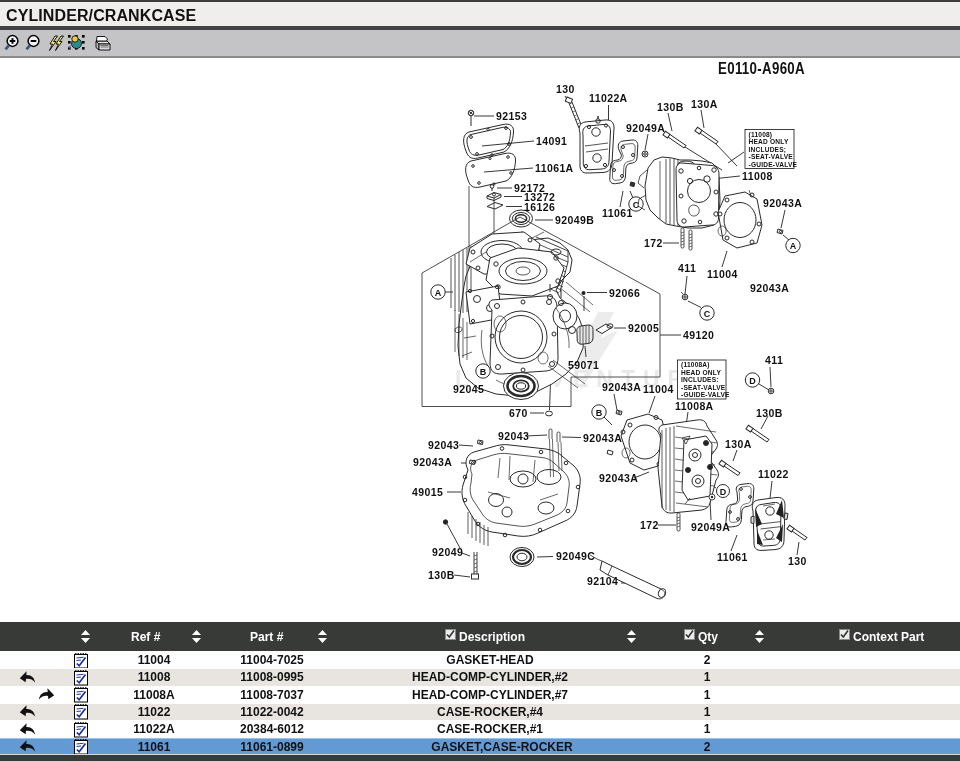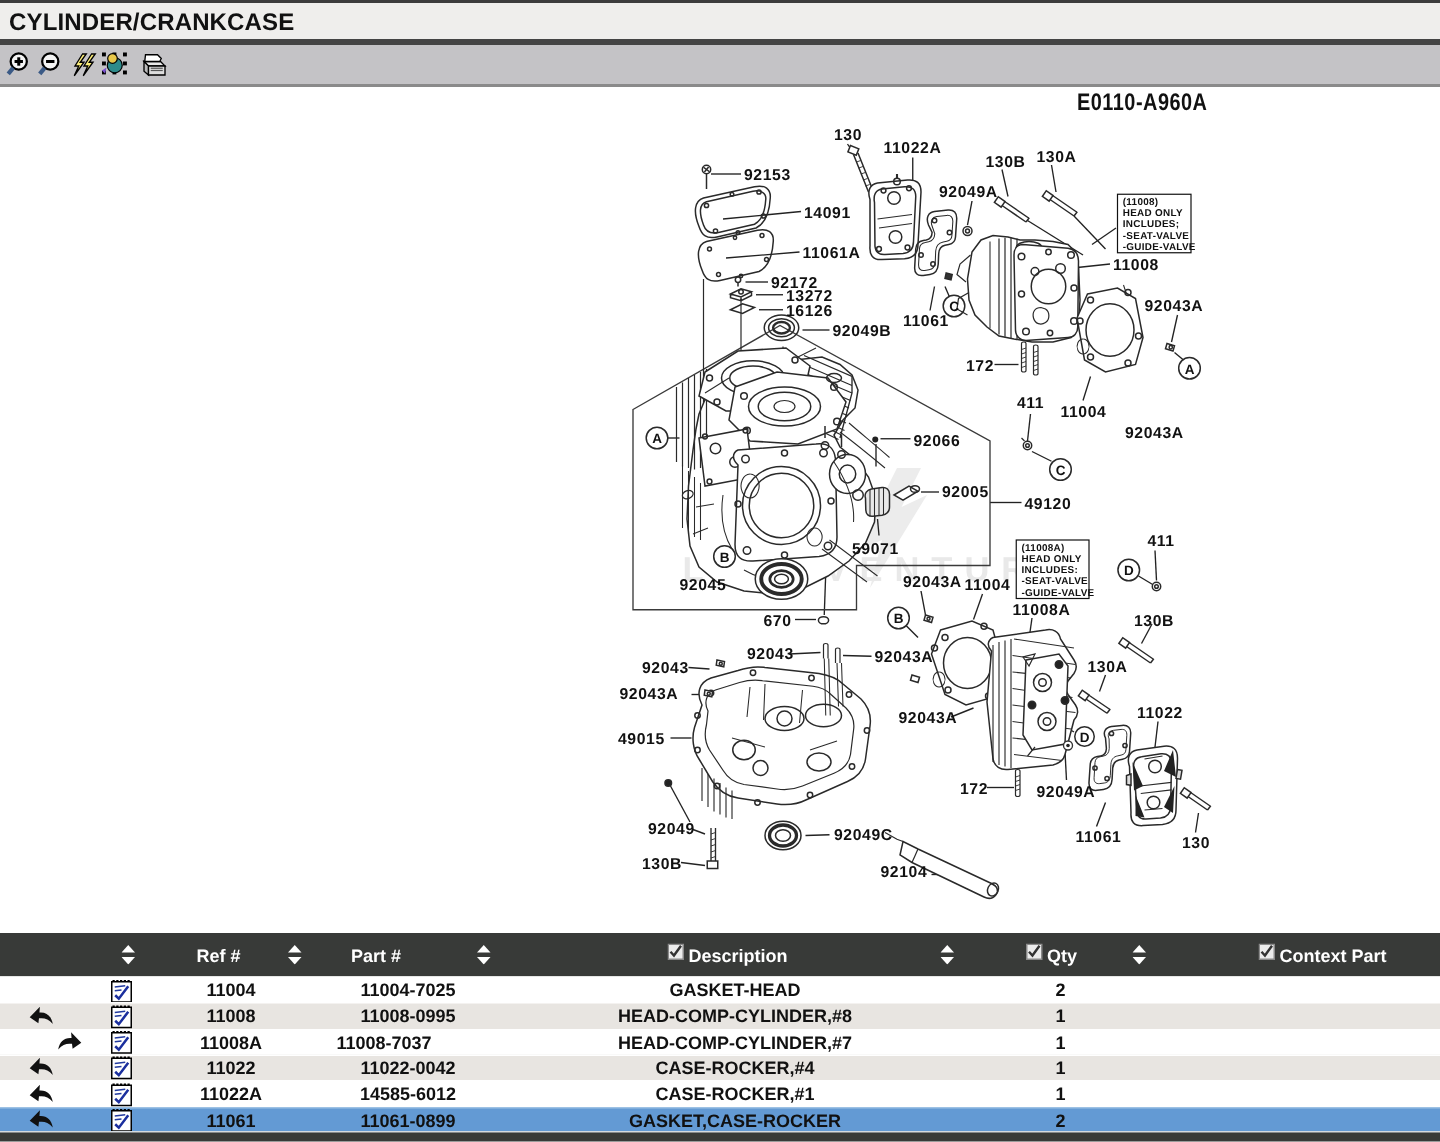--- a/index.html
+++ b/index.html
@@ -637,21 +637,21 @@
   </svg>
   <div id="tbl">
     <div id="hdr">
       <svg class="icon" style="left:81px;top:8px" width="10" height="13">
           <use href="#sortud"></use>
         </svg>
       <div class="hl" style="left:131px">Ref #</div>
       <svg class="icon" style="left:192px;top:8px" width="10" height="13">
           <use href="#sortud"></use>
         </svg>
-      <div class="hl" style="left:234px">Part #</div>
+      <div class="hl" style="left:250px">Part #</div>
       <svg class="icon" style="left:318px;top:8px" width="10" height="13">
           <use href="#sortud"></use>
         </svg>
       <svg class="icon" style="left:445px;top:7px" width="12" height="12">
           <use href="#hcheck"></use>
         </svg>
       <div class="hl" style="left:459px">Description</div>
       <svg class="icon" style="left:627px;top:8px" width="10" height="13">
           <use href="#sortud"></use>
         </svg>
@@ -678,32 +678,32 @@
     </div>
     <div class="row even" style="top:46.3px">
       <svg class="icon" style="left:19px" width="18" height="13">
           <use href="#undo"></use>
         </svg>
       <svg class="icon" style="left:74px" width="15" height="16">
           <use href="#note"></use>
         </svg>
       <div class="cell" style="left:154px">11008</div>
         <div class="cell" style="left:272px">11008-0995</div>
-      <div class="cell" style="left:490px">HEAD-COMP-CYLINDER,#8</div>
+      <div class="cell" style="left:490px">HEAD-COMP-CYLINDER,#2</div>
         <div class="cell" style="left:707px">1</div>
     </div>
     <div class="row odd" style="top:63.6px">
       <svg class="icon" style="left:37px;transform:scaleX(-1)" width="18" height="13">
           <use href="#undo"></use>
         </svg>
       <svg class="icon" style="left:74px" width="15" height="16">
           <use href="#note"></use>
         </svg>
       <div class="cell" style="left:154px">11008A</div>
-        <div class="cell" style="left:256px">11008-7037</div>
+        <div class="cell" style="left:272px">11008-7037</div>
       <div class="cell" style="left:490px">HEAD-COMP-CYLINDER,#7</div>
         <div class="cell" style="left:707px">1</div>
     </div>
     <div class="row even" style="top:80.9px">
       <svg class="icon" style="left:19px" width="18" height="13">
           <use href="#undo"></use>
         </svg>
       <svg class="icon" style="left:74px" width="15" height="16">
           <use href="#note"></use>
         </svg>
@@ -713,31 +713,31 @@
         <div class="cell" style="left:707px">1</div>
     </div>
     <div class="row odd" style="top:98.2px">
       <svg class="icon" style="left:19px" width="18" height="13">
           <use href="#undo"></use>
         </svg>
       <svg class="icon" style="left:74px" width="15" height="16">
           <use href="#note"></use>
         </svg>
       <div class="cell" style="left:154px">11022A</div>
-        <div class="cell" style="left:272px">14585-6012</div>
+        <div class="cell" style="left:272px">20384-6012</div>
       <div class="cell" style="left:490px">CASE-ROCKER,#1</div>
         <div class="cell" style="left:707px">1</div>
     </div>
     <div class="row sel" style="top:115.5px">
       <svg class="icon" style="left:19px" width="18" height="13">
           <use href="#undo"></use>
         </svg>
       <svg class="icon" style="left:74px" width="15" height="16">
           <use href="#note"></use>
         </svg>
       <div class="cell" style="left:154px">11061</div>
         <div class="cell" style="left:272px">11061-0899</div>
-      <div class="cell" style="left:490px">GASKET,CASE-ROCKER</div>
+      <div class="cell" style="left:502px">GASKET,CASE-ROCKER</div>
         <div class="cell" style="left:707px">2</div>
     </div>
   </div>
   <div id="botbar"></div>
 </div>
 
 </body></html>

